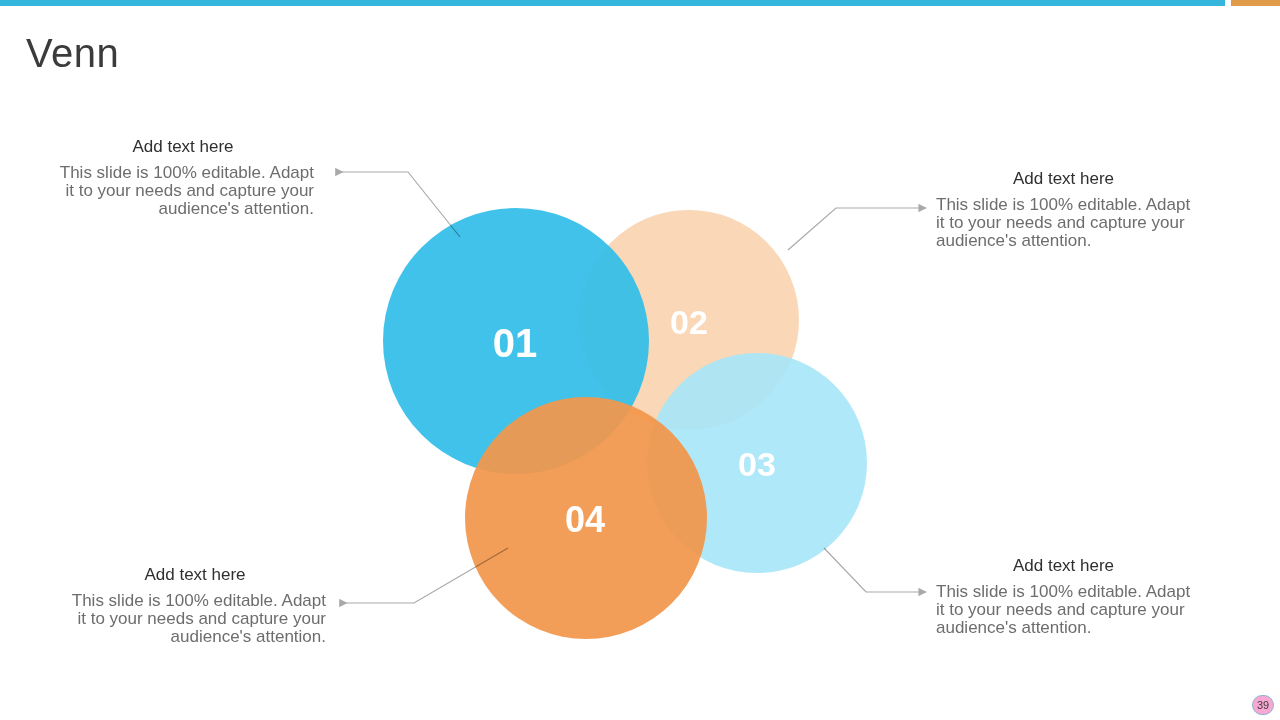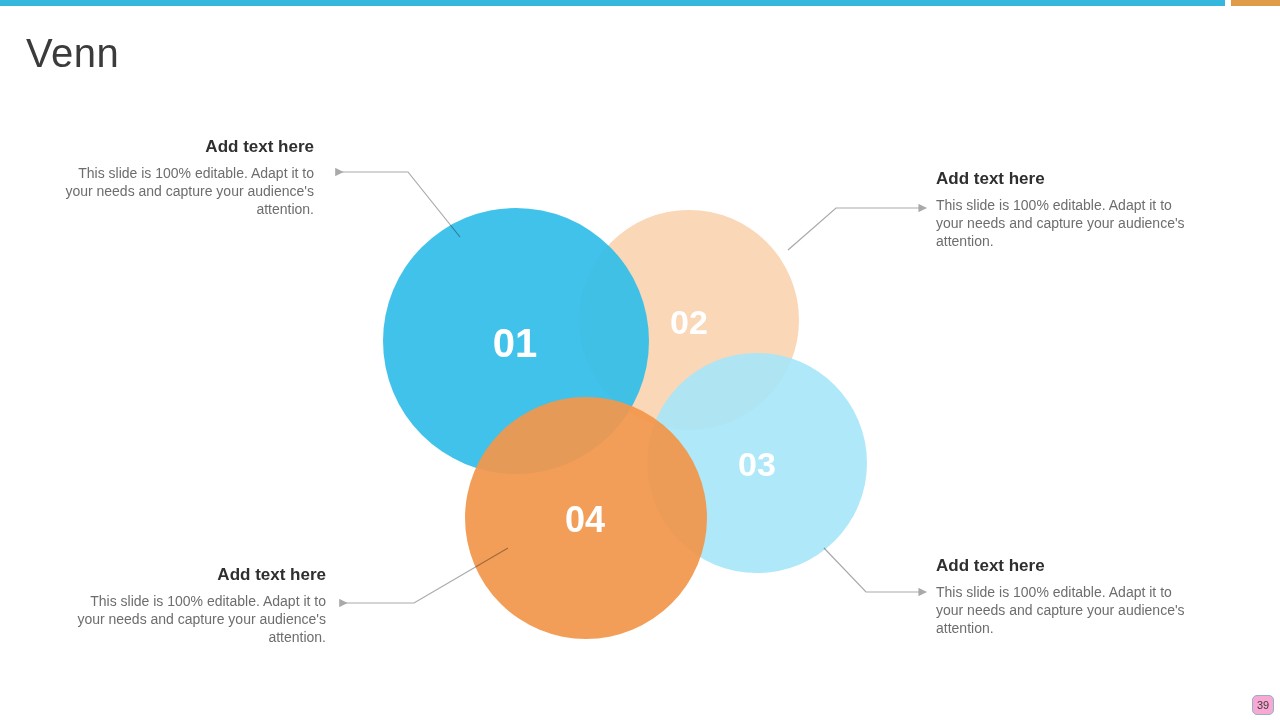--- a/index.html
+++ b/index.html
@@ -63,46 +63,47 @@
     width: 1280px;
     height: 624px;
     pointer-events: none;
   }
   .venn-svg { display: block; }
 
   
   .callout { position: absolute; }
   .callout .c-title {
     font-size: 17px;
-    font-weight: bold;
+    font-weight: normal;
     color: #2f2f2f;
     line-height: 22px;
     margin-bottom: 6px;
+    text-align: center;
   }
   .callout .c-body {
-    font-size: 14px;
+    font-size: 17px;
     font-weight: normal;
     color: #6d6d6d;
     line-height: 18px;
   }
 
   .callout-tl { left: 52px;  top: 136px; width: 262px; text-align: right; }
   .callout-tr { left: 936px; top: 168px; width: 255px; text-align: left;  }
   .callout-bl { left: 64px;  top: 564px; width: 262px; text-align: right; }
   .callout-br { left: 936px; top: 555px; width: 255px; text-align: left;  }
 
   
   .page-badge {
     position: absolute;
     right: 6px;
     bottom: 5px;
     width: 22px;
     height: 20px;
     border: 1px solid #8fb4c9;
-    border-radius: 5px;
+    border-radius: 10px;
     background: #f9a8d4;
     color: #3d3d3d;
     font-size: 11px;
     line-height: 18px;
     text-align: center;
   }
 </style>
 </head>
 <body style="background: rgb(255, 255, 255);">
 

